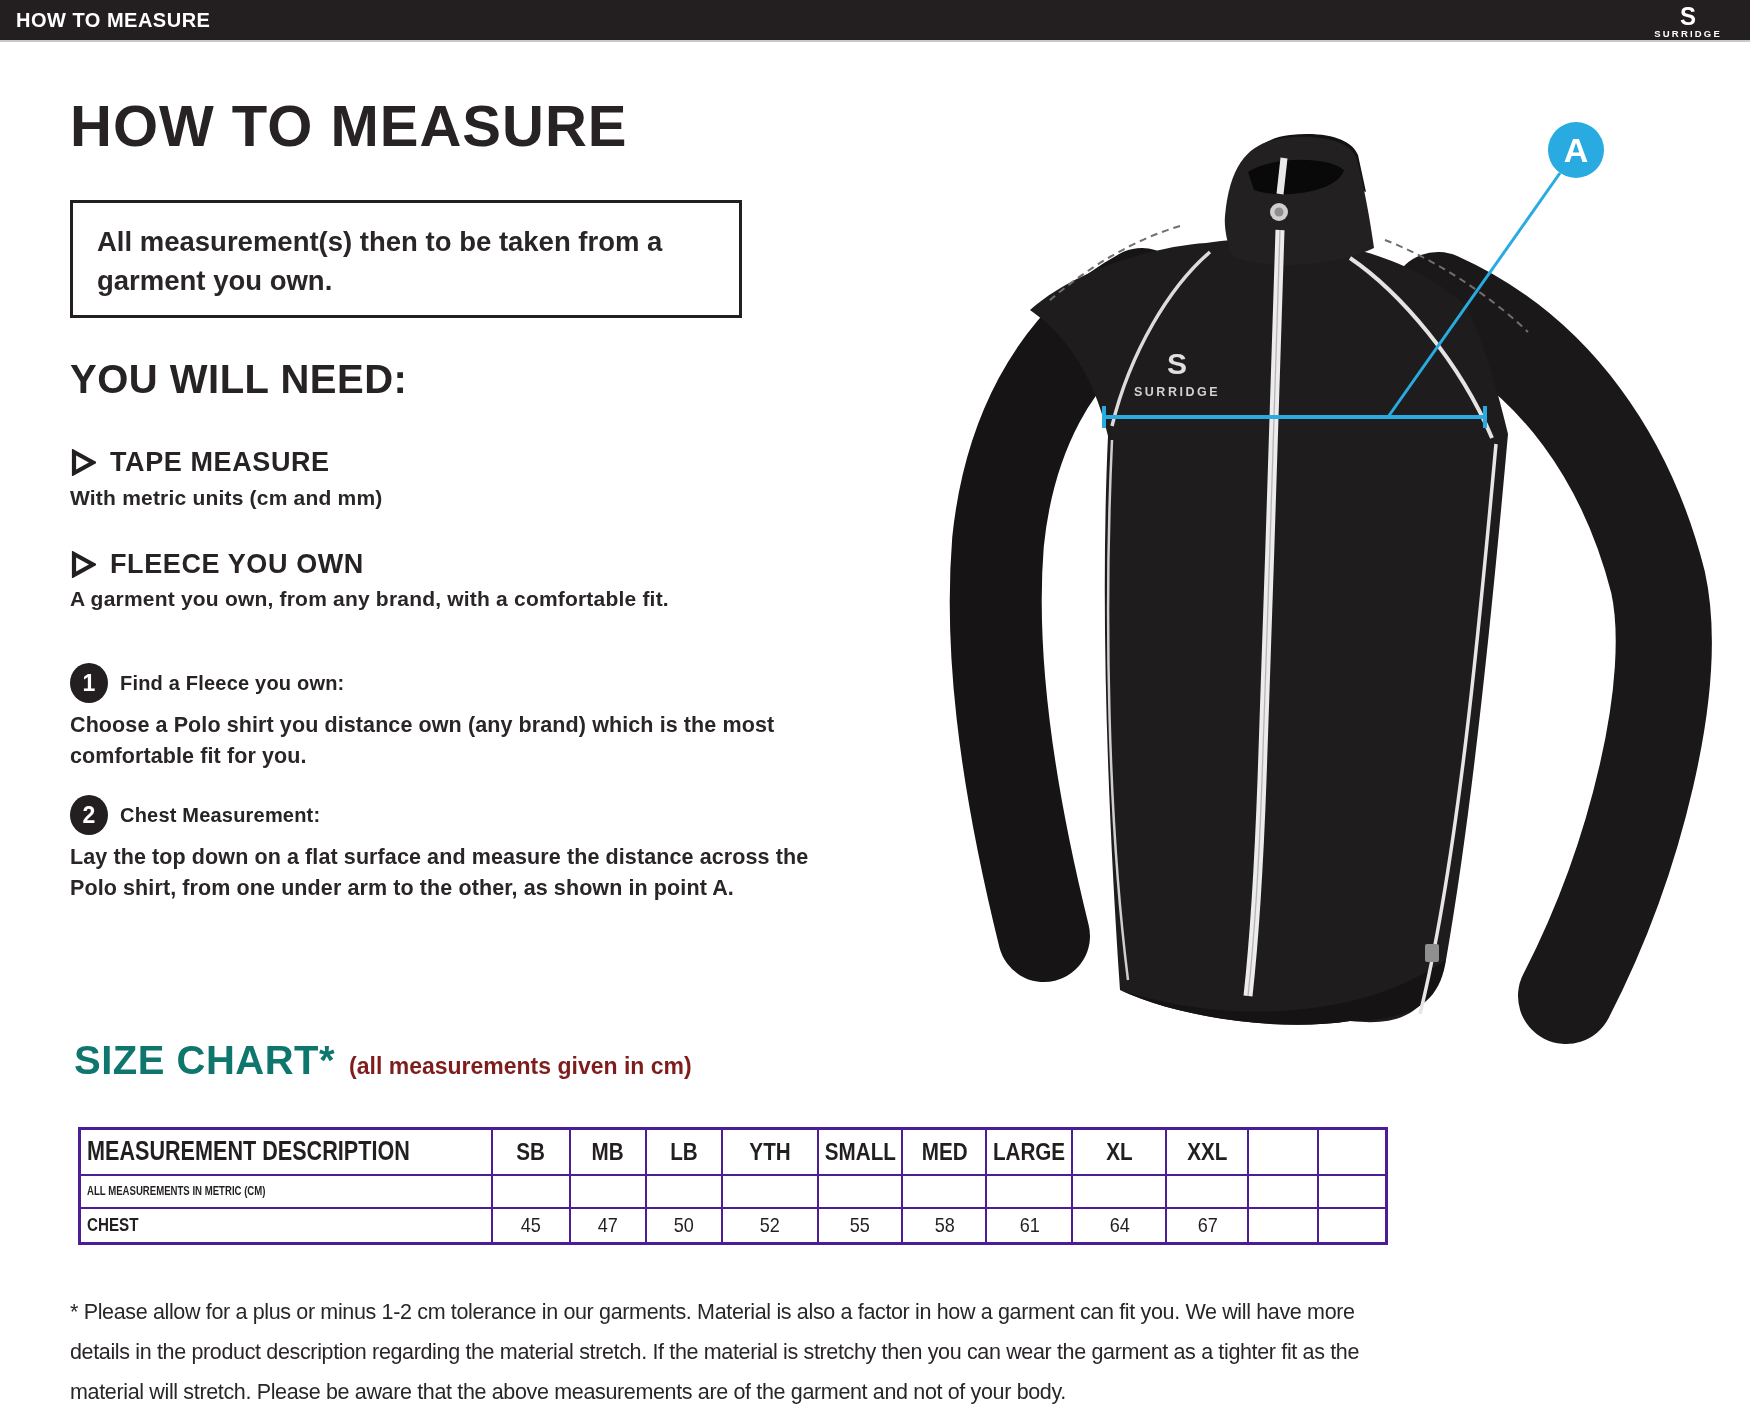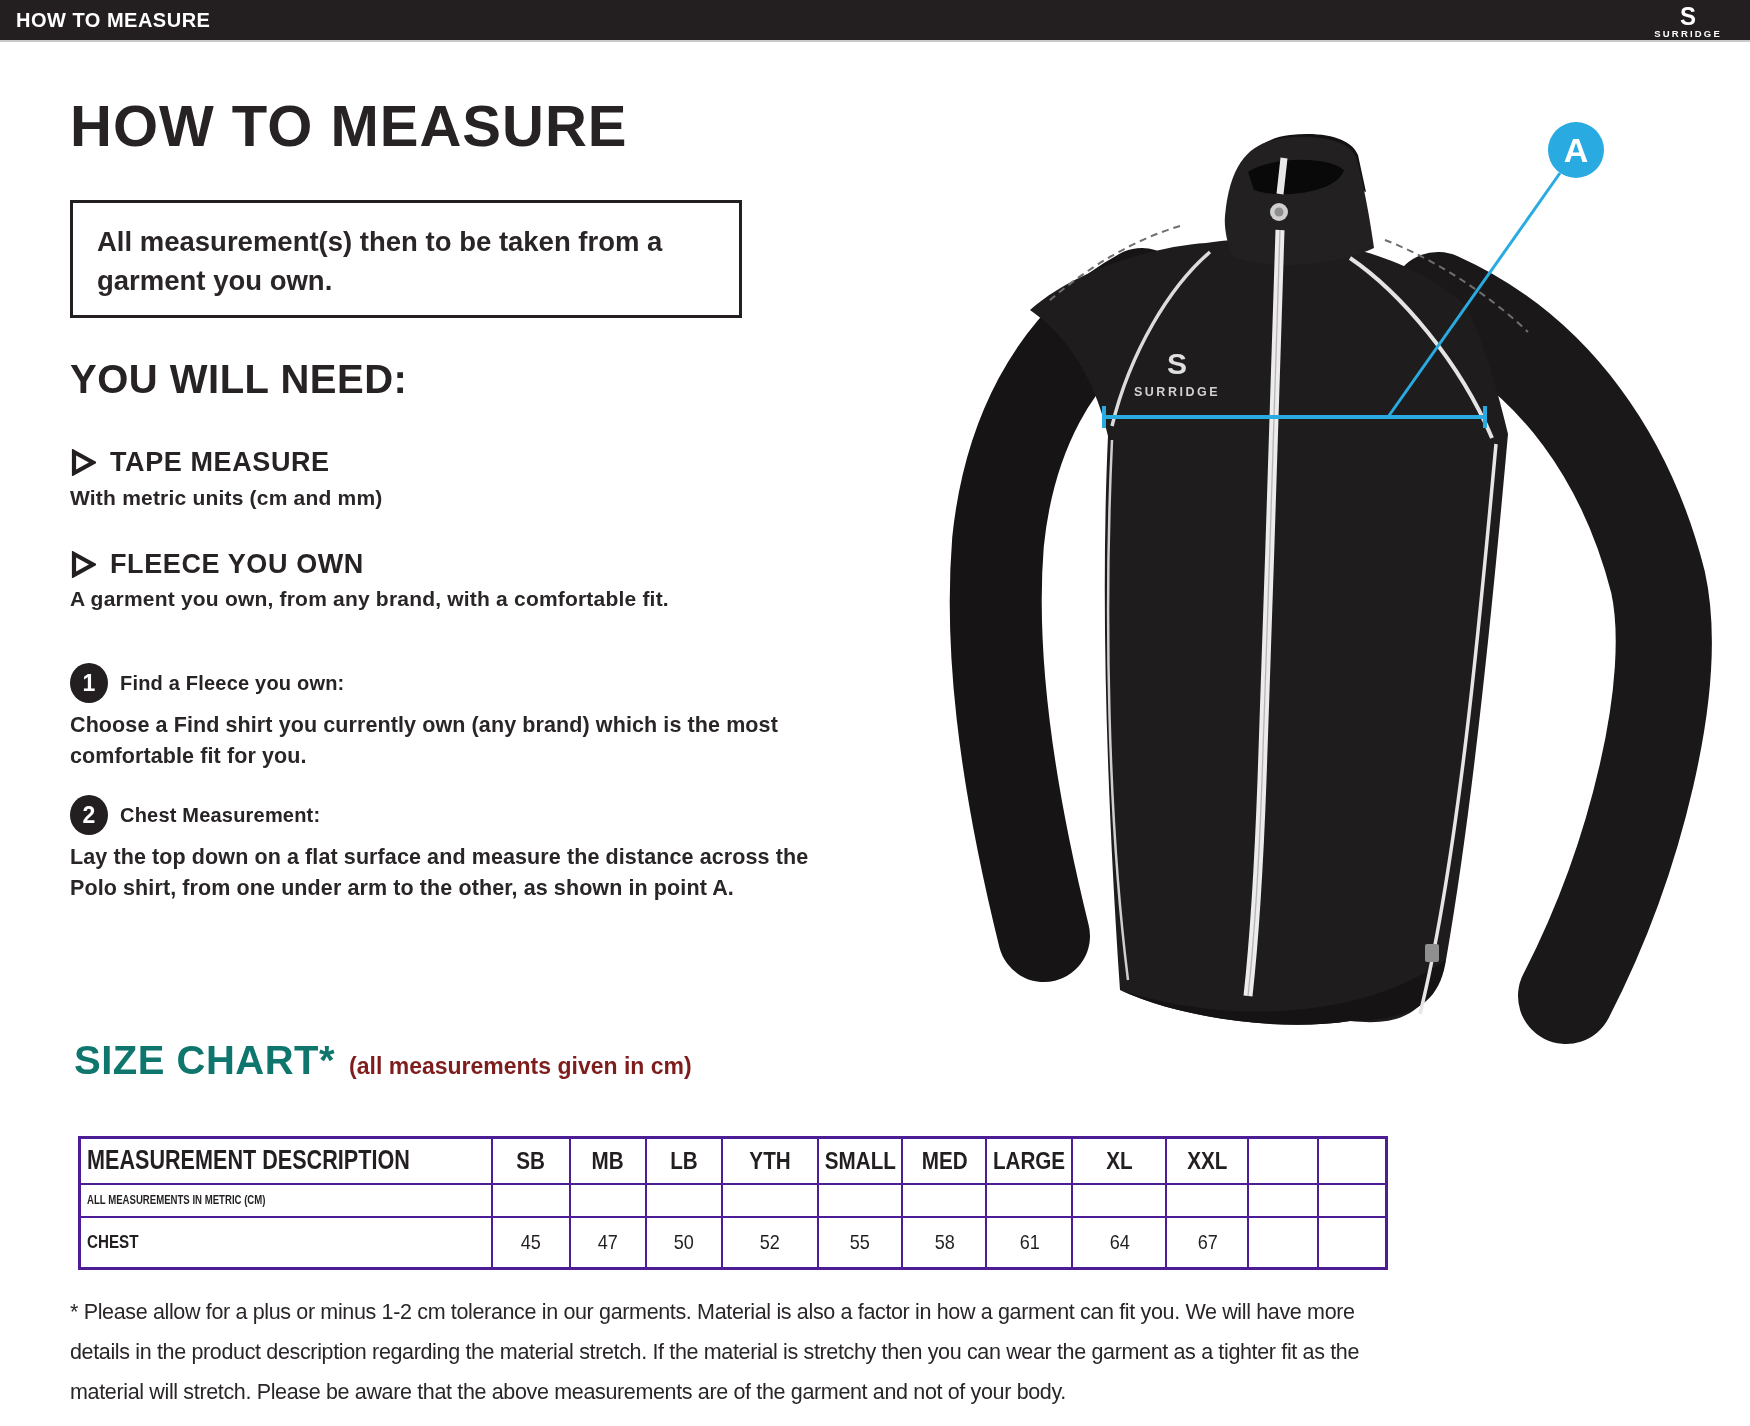--- a/index.html
+++ b/index.html
@@ -55,27 +55,27 @@
   .pos-step1-title{ top:663px; } .pos-step1-desc{ top:710px; }
   .pos-step2-title{ top:795px; } .pos-step2-desc{ top:842px; }
 
   .sizechart-heading{ position:absolute; left:74px; top:1038px; display:flex; align-items:baseline; gap:14px; }
   .sizechart-heading .big{ font-size:40px; font-weight:900; letter-spacing:.5px; color:#0f766e;}
   .sizechart-heading .small{ font-size:23px; font-weight:800; color:#7f1d1d;}
 
   
   .tbl-wrap{ position:absolute; left:78px; top:1127px; }
   table{ border-collapse:collapse; table-layout:fixed; background:#fff; }
-  table, th, td{ border:2px solid #4c1d95;margin-top:9px; }
+  table, th, td{ border:2px solid #4c1d95; }
   table{ border-width:3px; }
   th,td{ overflow:hidden; white-space:nowrap; }
   tr.hdr th{ height:46px; font-size:24px; font-weight:800; text-align:center; }
   tr.hdr th.first{ text-align:left; padding-left:6px; font-size:27px; }
   tr.metric td{ height:33px; font-size:12px; font-weight:800; padding-left:6px; }
-  tr.vals td{ height:52px; font-size:21px; font-weight:400; text-align:center; }
+  tr.vals td{ height:36px; font-size:21px; font-weight:400; text-align:center; }
   tr.vals td.first{ text-align:left; padding-left:6px; font-size:19px; font-weight:700; }
   .cond{ display:inline-block; transform:scaleX(.8); transform-origin:0 50%; }
   .cond-c{ display:inline-block; transform:scaleX(.86); transform-origin:50% 50%; }
 
   
   .footnote{
     position:absolute; left:70px; top:1293px; width:1335px;
     font-size:21.5px; font-weight:400; line-height:1.86; letter-spacing:-.35px; color:#2a2627;
   }
 
@@ -112,21 +112,21 @@
     <polygon points="4,3 23,13.5 4,24" fill="#ffffff" stroke="#231f20" stroke-width="4.2" stroke-linejoin="miter"></polygon>
   </svg>
   <span class="t">FLEECE YOU OWN</span>
 </div>
 <div class="need-item-desc pos-need2-desc">A garment you own, from any brand, with a comfortable fit.</div>
 
 <div class="step-title pos-step1-title">
   <span class="step-num">1</span>
   <span class="t">Find a Fleece you own:</span>
 </div>
-<div class="step-desc pos-step1-desc">Choose a Find shirt you currently own (any brand) which is the most comfortable fit for you.</div>
+<div class="step-desc pos-step1-desc">Choose a Polo shirt you distance own (any brand) which is the most comfortable fit for you.</div>
 
 <div class="step-title pos-step2-title">
   <span class="step-num">2</span>
   <span class="t">Chest Measurement:</span>
 </div>
 <div class="step-desc pos-step2-desc">Lay the top down on a flat surface and measure the distance across the Polo shirt, from one under arm to the other, as shown in point A.</div>
 
 <div class="sizechart-heading">
   <span class="big">SIZE CHART*</span>
   <span class="small">(all measurements given in cm)</span>

